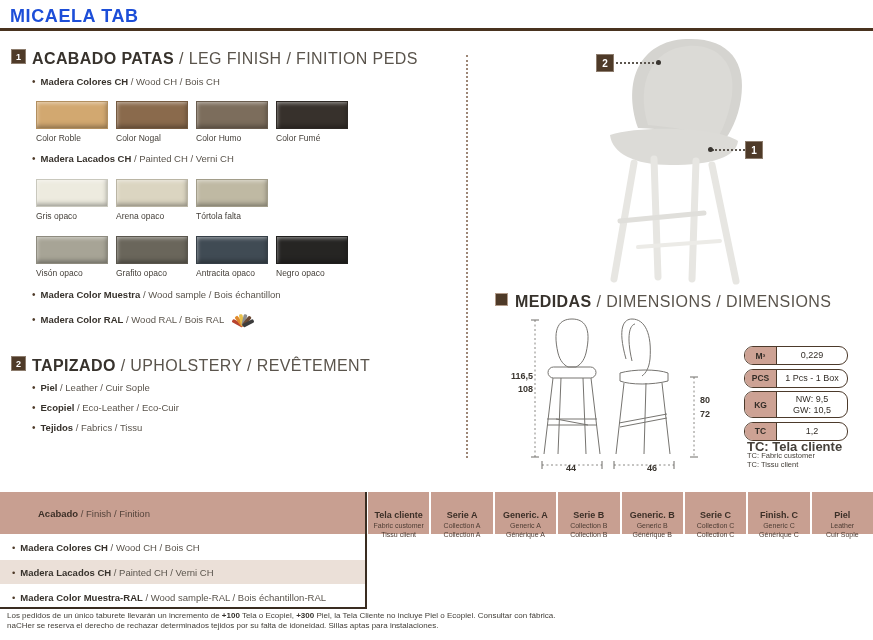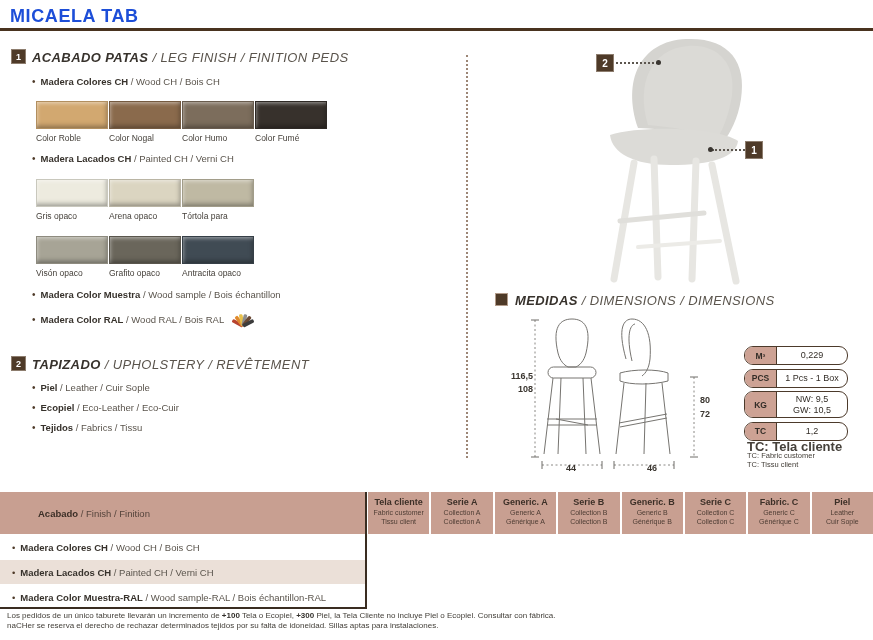--- a/index.html
+++ b/index.html
@@ -8,30 +8,30 @@
   .page { position:relative; width:873px; height:640px; background:#fff; overflow:hidden; }
   .abs { position:absolute; }
 
   
   .title { font-size:18px; font-weight:bold; letter-spacing:.6px; color:#1d4ed8; }
   .title-rule { height:2.5px; background:#49331f; }
 
   
   .badge { width:15px; height:15px; background:#4e3a28; border:1px solid #8d7d6e;
            color:#fff; font-size:9px; font-weight:bold; display:flex; align-items:center; justify-content:center; }
-  .sec-head { font-size:13px; letter-spacing:.4px; color:#5a544c; white-space:nowrap;font-style:italic; }
+  .sec-head { font-size:16px; letter-spacing:.4px; color:#5a544c; white-space:nowrap; }
   .sec-head b { color:#37322c; }
 
   
   .bullet { font-size:9.5px; color:#5a544c; white-space:nowrap; display:flex; align-items:center; }
   .bullet .dot { color:#4e3a28; margin-right:5px; font-size:10px; }
   .bullet b { color:#37322c; }
 
   
-  .sw-row { display:flex; gap:1px;align-items:center; }
+  .sw-row { display:flex; gap:8px;align-items:center; }
   .sw { width:72px; }
   .chip { width:72px; height:28px; border:1px solid rgba(0,0,0,.15);
           box-shadow: inset -3px -5px 5px -3px rgba(0,0,0,.35), inset 2px 3px 4px -2px rgba(255,255,255,.55); }
   .sw-label { font-size:8.5px; color:#45403a; margin-top:4px; white-space:nowrap; }
 
   
   .v-dotted { width:0; border-left:2px dotted #9c8676; }
 
   
   .leader { height:0; border-top:2px dotted #5c564f; }
@@ -54,21 +54,21 @@
                 font-size:9px; color:#332d27; line-height:1.15; }
   .pill.h19 { height:19px; } .pill.h26 { height:27px; }
   .tc-notes { font-size:7.5px; line-height:9px; color:#45403a; }
   .tc-notes .b1 { font-weight:bold; font-size:13px; }
 
   
   .tbl-header-left { background:#c89f91; display:flex; align-items:center; padding-left:38px;
                      font-size:9.5px; color:#55443c; }
   .tbl-header-left b { color:#3c2f27; }
   .tbl-cols { display:flex; gap:2px; }
-  .tbl-col { flex:1; background:#c89f91; text-align:center; padding-top:5px; color:#4d3c33; }
+  .tbl-col { flex:1; background:#c89f91; text-align:center; padding-top:18px; color:#4d3c33; }
   .tbl-col .c1 { font-size:9px; font-weight:bold; color:#3c2f27; line-height:11px; }
   .tbl-col .c2, .tbl-col .c3 { font-size:7px; line-height:9px; }
   .tbl-vline { background:#3a2d21; }
   .tbl-row { display:flex; align-items:center; padding-left:12px; font-size:9.5px; color:#5a544c; white-space:nowrap; }
   .tbl-row b { color:#37322c; }
   .tbl-row .dot { color:#4e3a28; margin-right:5px; }
   .tbl-row.hl { background:#ebe0d8; }
   .tbl-bottom { background:#3a2d21; }
 
   
@@ -119,35 +119,39 @@
     <div class="sw">
         <div class="chip" style="background-color: rgb(237, 235, 223);"></div>
         <div class="sw-label">Gris opaco</div>
       </div>
     <div class="sw">
         <div class="chip" style="background-color: rgb(219, 213, 193);"></div>
         <div class="sw-label">Arena opaco</div>
       </div>
     <div class="sw">
         <div class="chip" style="background-color: rgb(191, 185, 163);"></div>
-        <div class="sw-label">Tórtola para</div>
+        <div class="sw-label">Tórtola falta</div>
       </div>
   </div>
   <div class="abs sw-row" style="left:36px; top:236px;">
     <div class="sw">
         <div class="chip" style="background-color: rgb(167, 164, 150);"></div>
         <div class="sw-label">Visón opaco</div>
       </div>
     <div class="sw">
         <div class="chip" style="background-color: rgb(106, 102, 91);"></div>
         <div class="sw-label">Grafito opaco</div>
       </div>
     <div class="sw">
         <div class="chip" style="background-color: rgb(64, 75, 84);"></div>
         <div class="sw-label">Antracita opaco</div>
+      </div>
+    <div class="sw">
+        <div class="chip" style="background-color: rgb(38, 37, 35);"></div>
+        <div class="sw-label">Negro opaco</div>
       </div>
   </div>
 
   <div class="abs bullet" style="left:32px; top:289px;">
     <span class="dot">•</span>
     <span><b>Madera Color Muestra</b><span> / Wood sample / Bois échantillon</span></span>
   </div>
   <div class="abs bullet" style="left:32px; top:311px;">
     <span class="dot">•</span>
     <span><b>Madera Color RAL</b><span> / Wood RAL / Bois RAL</span></span>
@@ -313,21 +317,21 @@
         <div class="c1">Generic. B</div>
         <div class="c2">Generic B</div>
         <div class="c3">Générique B</div>
       </div>
     <div class="tbl-col">
         <div class="c1">Serie C</div>
         <div class="c2">Collection C</div>
         <div class="c3">Collection C</div>
       </div>
     <div class="tbl-col">
-        <div class="c1">Fabric. C</div>
+        <div class="c1">Finish. C</div>
         <div class="c2">Generic C</div>
         <div class="c3">Générique C</div>
       </div>
     <div class="tbl-col">
         <div class="c1">Piel</div>
         <div class="c2">Leather</div>
         <div class="c3">Cuir Sople</div>
       </div>
   </div>
   <div class="abs tbl-vline" style="left:365px; top:492px; width:2px; height:117px;"></div>

